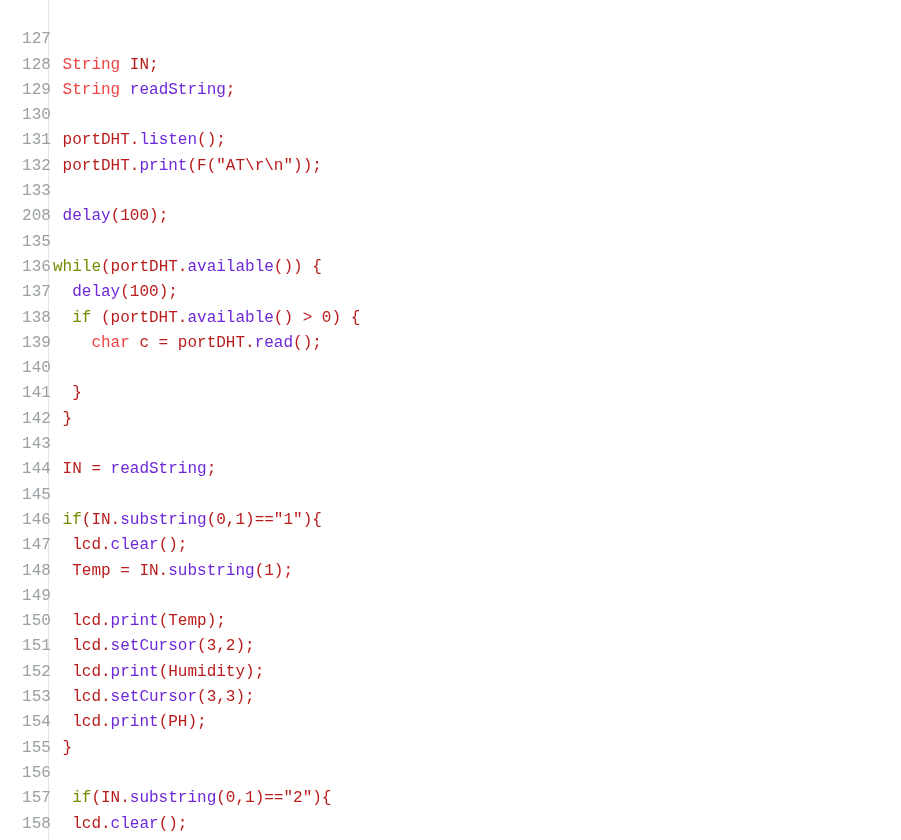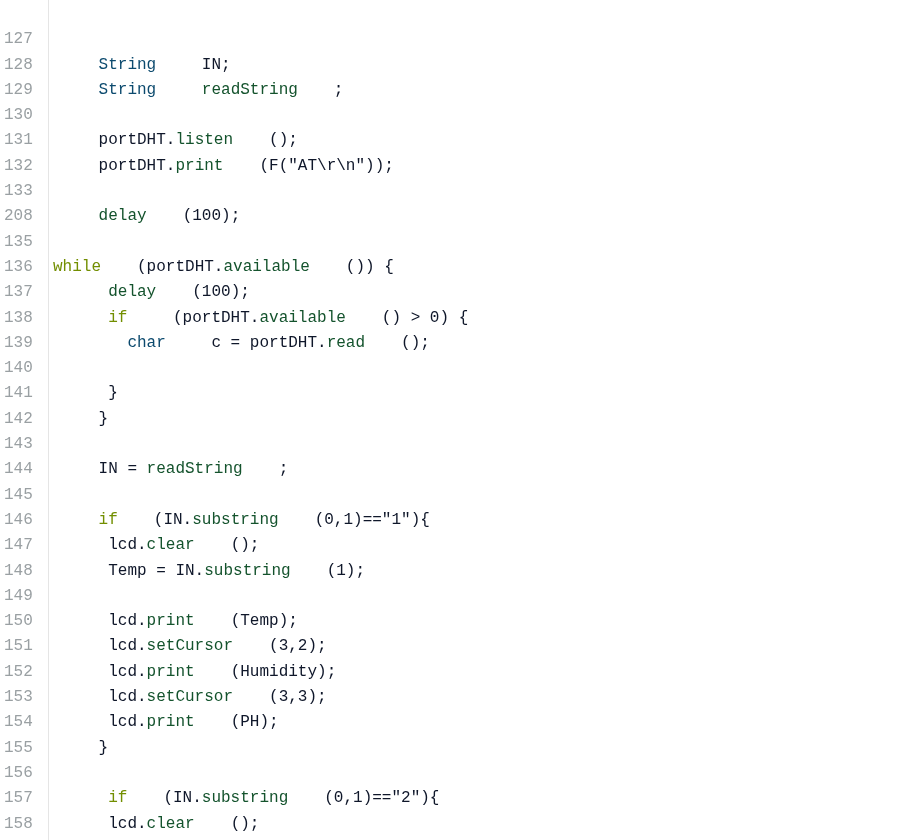--- a/index.html
+++ b/index.html
@@ -33,34 +33,34 @@
       width: 901px;
     }
     .line {
       position: relative;
       height: 25.3px;
       line-height: 25.3px;
       white-space: pre;
     }
     .ln {
       position: absolute;
-      left: 4px;
+      left: 16px;
       width: 41px;
-      text-align: left;
+      text-align: center;
       color: #9aa0a3;
     }
     .code {
       position: absolute;
       left: 53px;
       color: #434f54;
     }
-    .t-plain { color: #0f172a; padding-left: 36px; }
-    .t-type  { color: #0c4a6e; text-align: center; }
+    .t-plain { color: #b91c1c; }
+    .t-type  { color: #ef4444; text-align: center; }
     .t-kw    { color: #728e00; margin-top: 25px; }
-    .t-fn    { color: #14532d; margin-top: 14px; }
+    .t-fn    { color: #6d28d9; margin-top: 14px; }
   </style>
 </head>
 <body>
 
 <div class="editor">
   <div class="gutter-border"></div>
   <div class="lines" id="lines">
       <div class="line">
     <span class="ln">127</span>
     <span class="code"><span class="t-plain"> </span><span class="t-type">String</span><span class="t-plain"> IN;</span></span>

